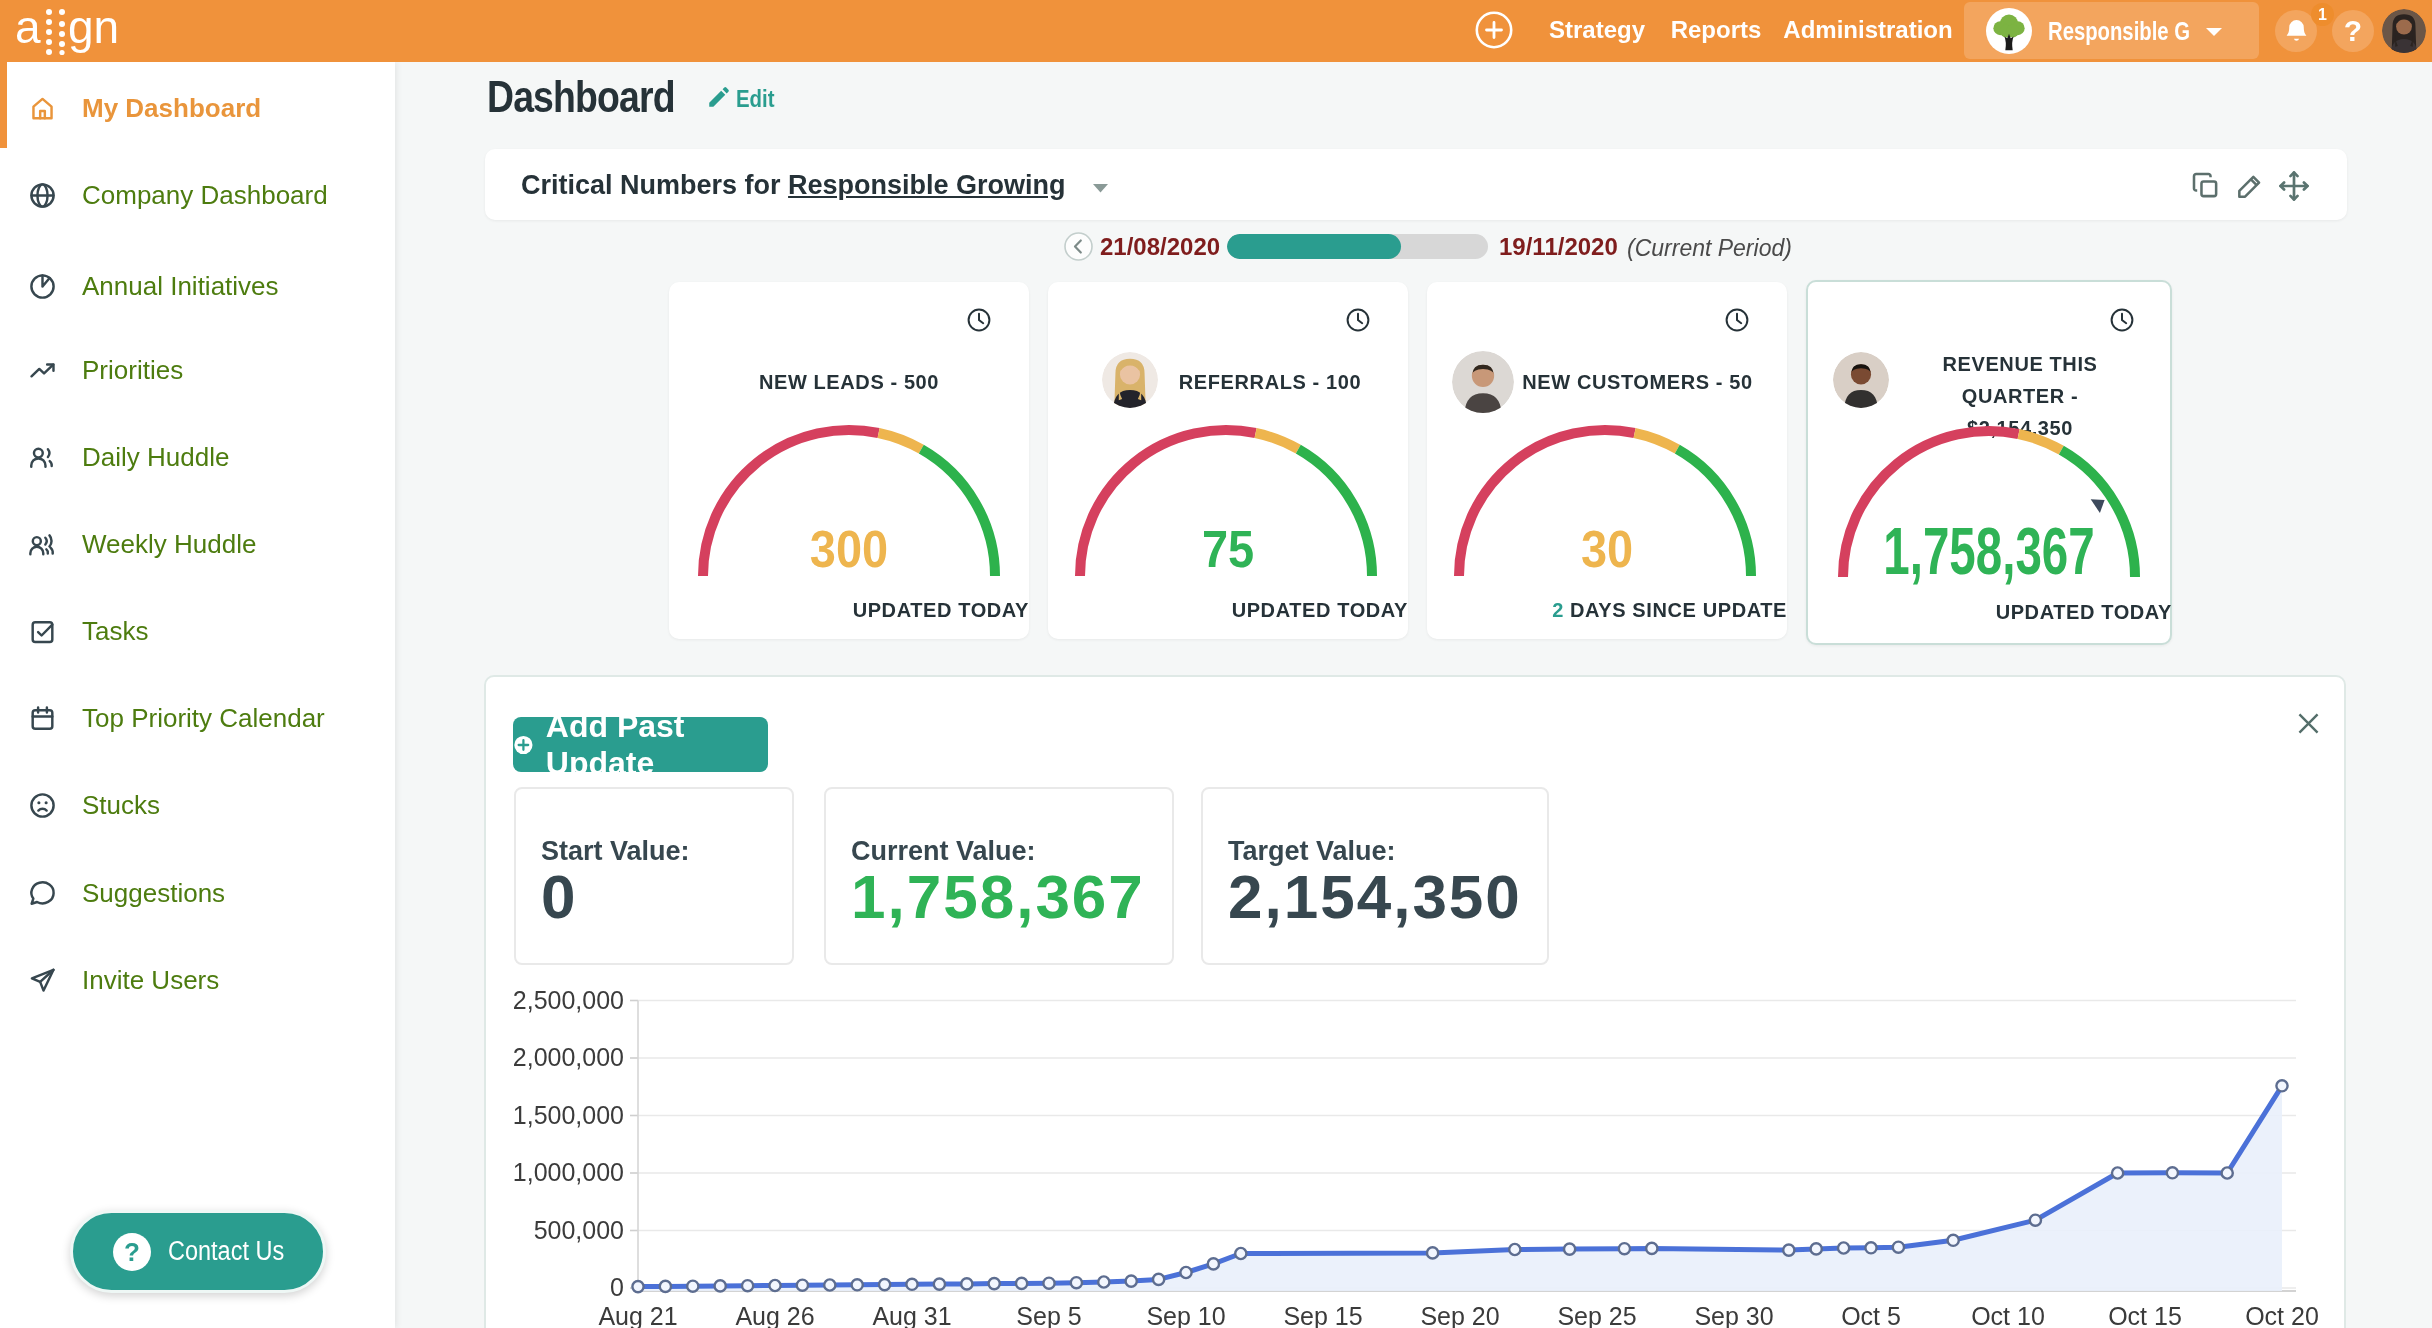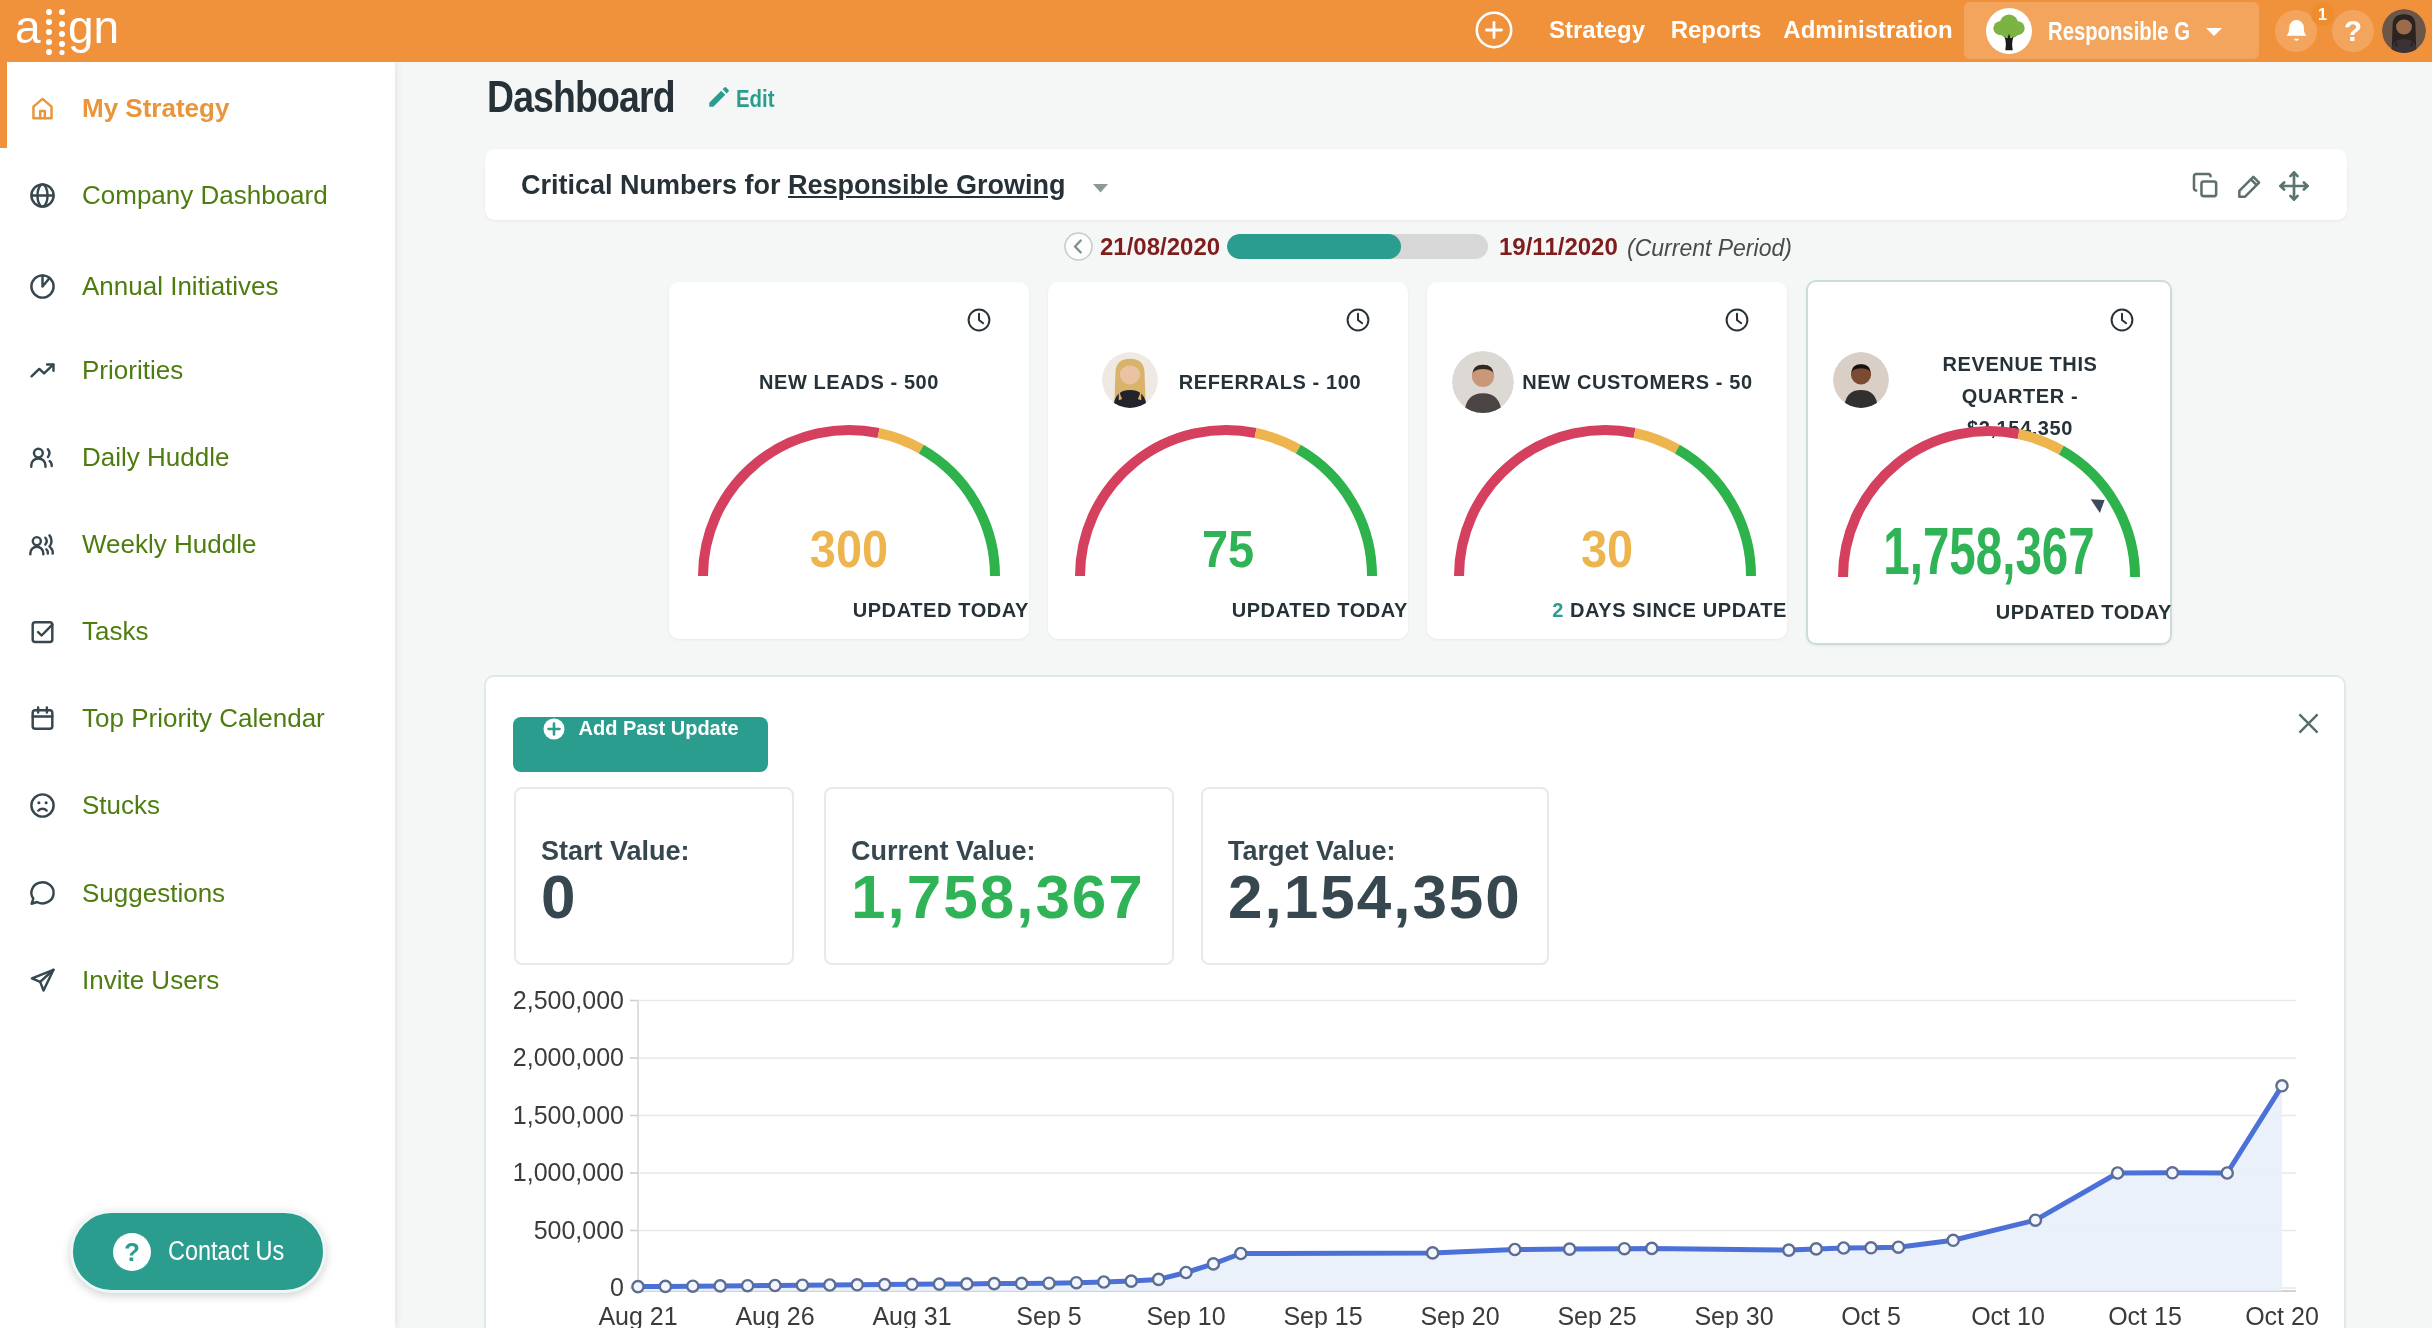--- a/index.html
+++ b/index.html
@@ -25,21 +25,21 @@
 .critcard{left:485px;top:149px;width:1862px;height:71px;box-shadow:0 1px 3px rgba(0,0,0,0.06)}
 .crittitle{position:absolute;left:521px;top:170px;font-size:27px;font-weight:700;color:#263238}
 .prow{position:absolute;top:233px;font-size:24px;font-weight:700;color:#7f1d1d}
 .pbar{position:absolute;left:1227px;top:234px;width:261px;height:25px;border-radius:13px;background:#d7d7d7;overflow:hidden}
 .pfill{width:174px;height:25px;border-radius:13px;background:#2a9d8f}
 .gcard{top:282px;width:360px;height:357px;box-shadow:0 1px 3px rgba(0,0,0,0.06)}
 .gtitle{position:absolute;font-size:20px;font-weight:700;color:#263238;letter-spacing:0.6px;text-align:center}
 .gval{position:absolute;font-weight:700;text-align:center;transform:scaleX(0.92)}
 .gstat{position:absolute;font-size:20px;font-weight:700;color:#263238;letter-spacing:0.6px;text-align:right}
 .bigcard{left:484px;top:675px;width:1862px;height:700px;border:2px solid #dfe9e6}
-.addbtn{position:absolute;left:513px;top:717px;width:255px;height:55px;border-radius:8px;background:#2a9d8f;color:#fff;font-size:20px;font-weight:700;display:flex;justify-content:center}
+.addbtn{position:absolute;left:513px;top:717px;width:255px;height:55px;border-radius:8px;background:#2a9d8f;color:#fff;font-size:32px;font-weight:700;display:flex;align-items:center;justify-content:center}
 .sbox{position:absolute;top:787px;height:178px;background:#fff;border:2px solid #e9e9e9;border-radius:8px}
 .slabel{position:absolute;font-size:27px;font-weight:700;color:#37474f}
 .sval{position:absolute;font-weight:700;color:#37474f;letter-spacing:2px}
 .chart{position:absolute;left:480px;top:975px}
 </style></head><body>
 <div class="header">
     <div class="logo" style="left:15px">a</div>
     <div class="logo" style="left:68px">gn</div>
     <svg style="position:absolute;left:44px;top:8px" width="26" height="48" viewBox="0 0 26 48">
       <g fill="#fff">
@@ -101,21 +101,21 @@
       </g>
     </svg>
   </div>
 <div class="sidebar">
     <div class="actbar"></div>
     <div class="mitem" style="top:3.0px;color:#e9953b;font-weight:700;">
       <svg class="micon" viewBox="0 0 24 24" fill="none" stroke="#e9953b" stroke-width="1.9" stroke-linecap="round" stroke-linejoin="round">
         <path d="M5 10.6 L12 4.6 L19 10.6 V19.6 H5 Z"></path>
         <path d="M10.2 19.6 V14 H13.8 V19.6"></path>
       </svg>
-      <span>My Strategy</span>
+      <span>My Dashboard</span>
     </div>
     <div class="mitem" style="top:90.2px;">
       <svg class="micon" viewBox="0 0 24 24" fill="none" stroke="#37474f" stroke-width="1.9" stroke-linecap="round" stroke-linejoin="round">
         <circle cx="12" cy="12" r="8.6"></circle>
         <ellipse cx="12" cy="12" rx="3.9" ry="8.6"></ellipse>
         <path d="M3.7 12 H20.3"></path>
       </svg>
       <span>Company Dashboard</span>
     </div>
     <div class="mitem" style="top:181px;">

